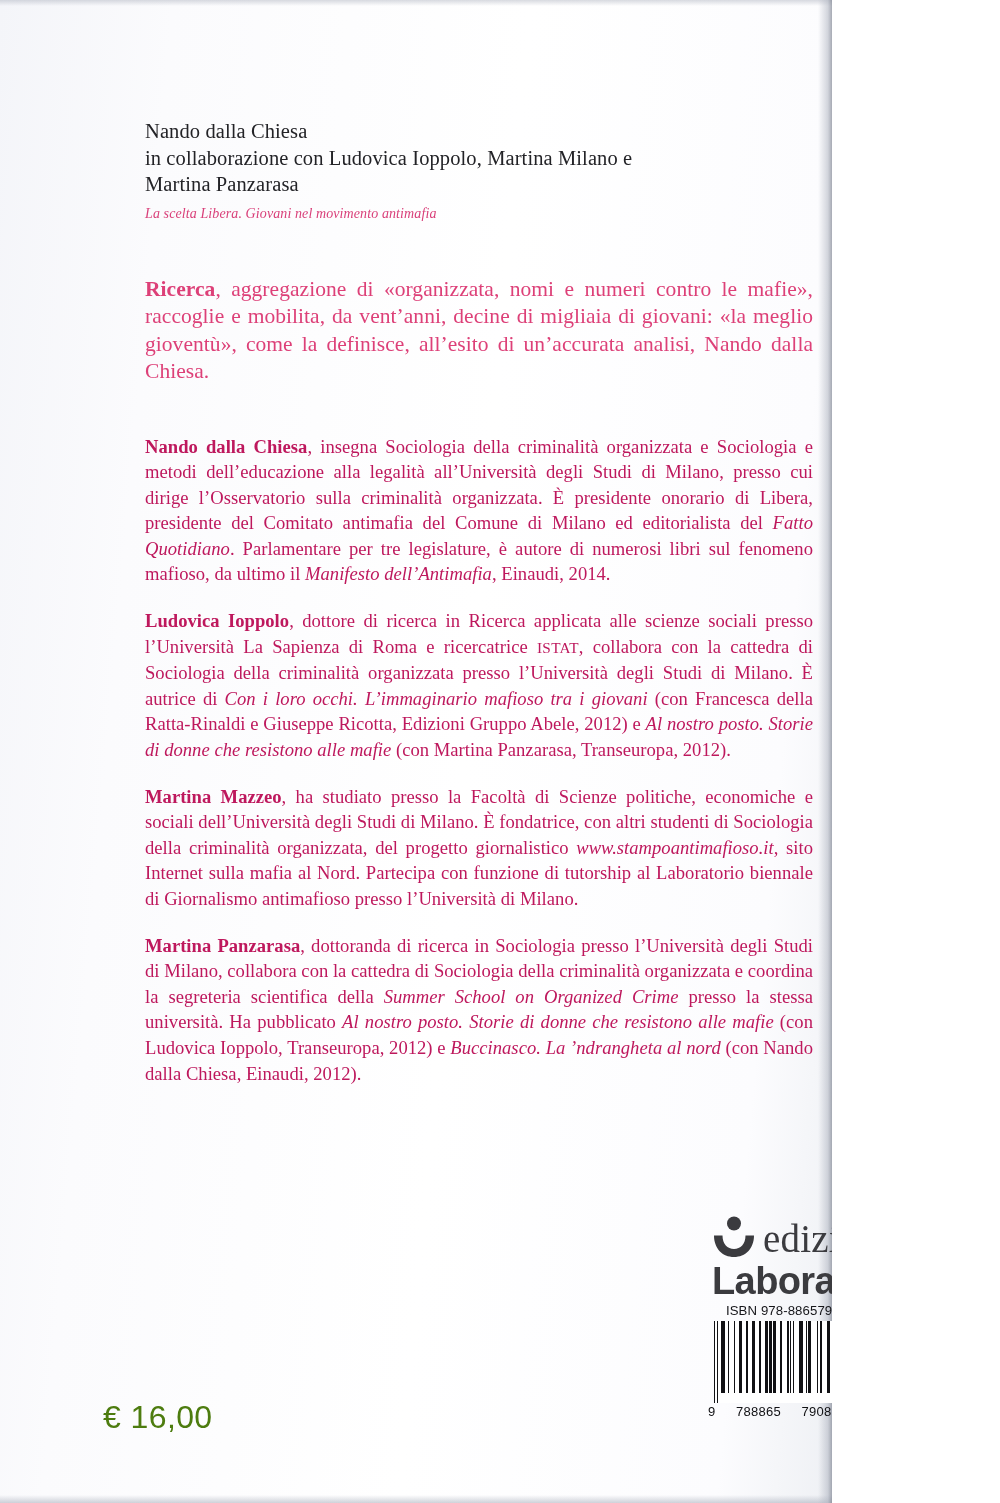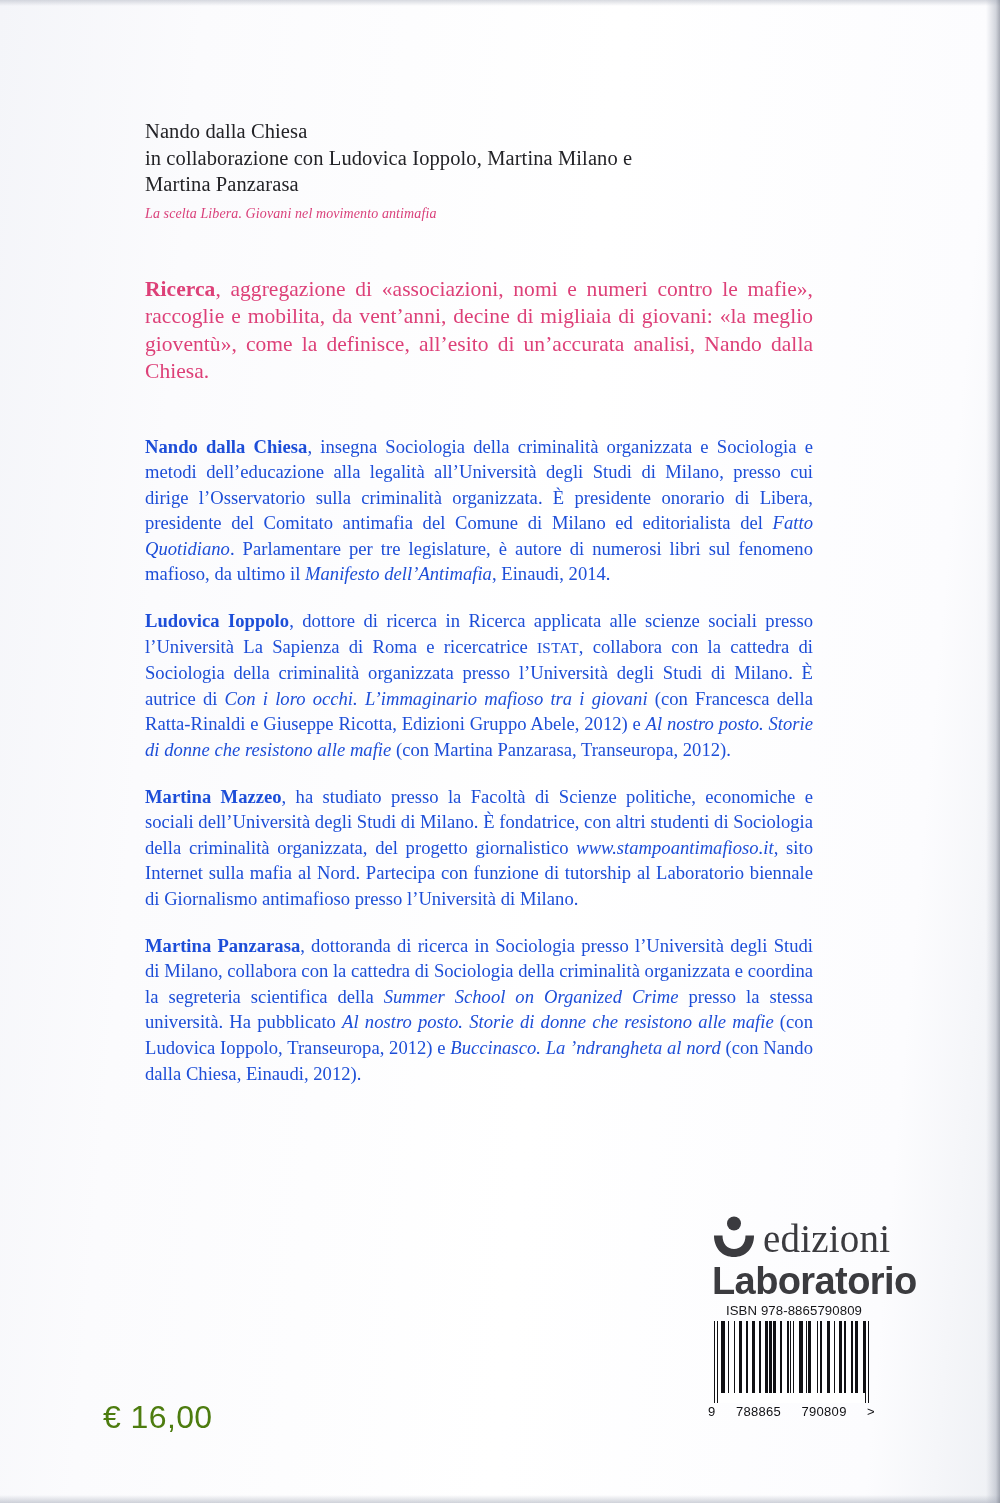--- a/index.html
+++ b/index.html
@@ -5,21 +5,21 @@
   html, body {
     margin: 0;
     padding: 0;
     background: #ffffff;
   }
   body {
     font-family: "Liberation Serif", serif;
   }
   .page {
     position: relative;
-    width: 1000px;
+    width: 832px;
     height: 1503px;
     background: #f8f8fb;
     overflow: hidden;
     box-sizing: border-box;
   }
   
   .paper-tone {
     position: absolute;
     inset: 0;
     background:
@@ -82,21 +82,21 @@
     text-align: justify;
     letter-spacing: 0.05px;
   }
   .blurb b { font-weight: bold; }
 
   
   .bios {
     margin-top: 48px;
   }
   .bio {
-    color: #1d4ed8;
+    color: #be185d;
     font-size: 18.6px;
     line-height: 25.6px;
     text-align: justify;
     margin-bottom: 21px;
     letter-spacing: 0.02px;
   }
   .bio:last-child { margin-bottom: 0; }
   .bio b { font-weight: bold; }
   .bio i { font-style: italic; }
   .smallcaps {
@@ -210,21 +210,21 @@
 
     <div class="byline">
       <div>Nando dalla Chiesa</div>
       <div>in collaborazione con Ludovica Ioppolo, Martina Milano e</div>
       <div>Martina Panzarasa</div>
     </div>
 
     <div class="book-title">La scelta Libera. Giovani nel movimento antimafia</div>
 
     <div class="blurb">
-      <b>Ricerca</b><span>, aggregazione di «associazioni, nomi e numeri contro le mafie», raccoglie e mobilita, da vent’anni, decine di migliaia di giovani: «la meglio gioventù», come la definisce, all’esito di un’accurata analisi, Nando dalla Chiesa.</span>
+      <b>Ricerca</b><span>, aggregazione di «organizzata, nomi e numeri contro le mafie», raccoglie e mobilita, da vent’anni, decine di migliaia di giovani: «la meglio gioventù», come la definisce, all’esito di un’accurata analisi, Nando dalla Chiesa.</span>
     </div>
 
     <div class="bios">
         <div class="bio"><b>Nando dalla Chiesa</b><span>, insegna Sociologia della criminalità organizzata e Sociologia e metodi dell’educazione alla legalità all’Università degli Studi di Milano, presso cui dirige l’Osservatorio sulla criminalità organizzata. È presidente onorario di Libera, presidente del Comitato antimafia del Comune di Milano ed editorialista del </span><i>Fatto Quotidiano</i><span>. Parlamentare per tre legislature, è autore di numerosi libri sul fenomeno mafioso, da ultimo il </span><i>Manifesto dell’Antimafia</i><span>, Einaudi, 2014.</span></div>
         <div class="bio"><b>Ludovica Ioppolo</b><span>, dottore di ricerca in Ricerca applicata alle scienze sociali presso l’Università La Sapienza di Roma e ricercatrice </span><span class="smallcaps">ISTAT</span><span>, collabora con la cattedra di Sociologia della criminalità organizzata presso l’Università degli Studi di Milano. È autrice di </span><i>Con i loro occhi. L’immaginario mafioso tra i giovani</i><span> (con Francesca della Ratta-Rinaldi e Giuseppe Ricotta, Edizioni Gruppo Abele, 2012) e </span><i>Al nostro posto. Storie di donne che resistono alle mafie</i><span> (con Martina Panzarasa, Transeuropa, 2012).</span></div>
         <div class="bio"><b>Martina Mazzeo</b><span>, ha studiato presso la Facoltà di Scienze politiche, economiche e sociali dell’Università degli Studi di Milano. È fondatrice, con altri studenti di Sociologia della criminalità organizzata, del progetto giornalistico </span><i>www.stampoantimafioso.it</i><span>, sito Internet sulla mafia al Nord. Partecipa con funzione di tutorship al Laboratorio biennale di Giornalismo antimafioso presso l’Università di Milano.</span></div>
         <div class="bio"><b>Martina Panzarasa</b><span>, dottoranda di ricerca in Sociologia presso l’Università degli Studi di Milano, collabora con la cattedra di Sociologia della criminalità organizzata e coordina la segreteria scientifica della </span><i>Summer School on Organized Crime</i><span> presso la stessa università. Ha pubblicato </span><i>Al nostro posto. Storie di donne che resistono alle mafie</i><span> (con Ludovica Ioppolo, Transeuropa, 2012) e </span><i>Buccinasco. La ’ndrangheta al nord</i><span> (con Nando dalla Chiesa, Einaudi, 2012).</span></div>
       </div>
   </div>
 

